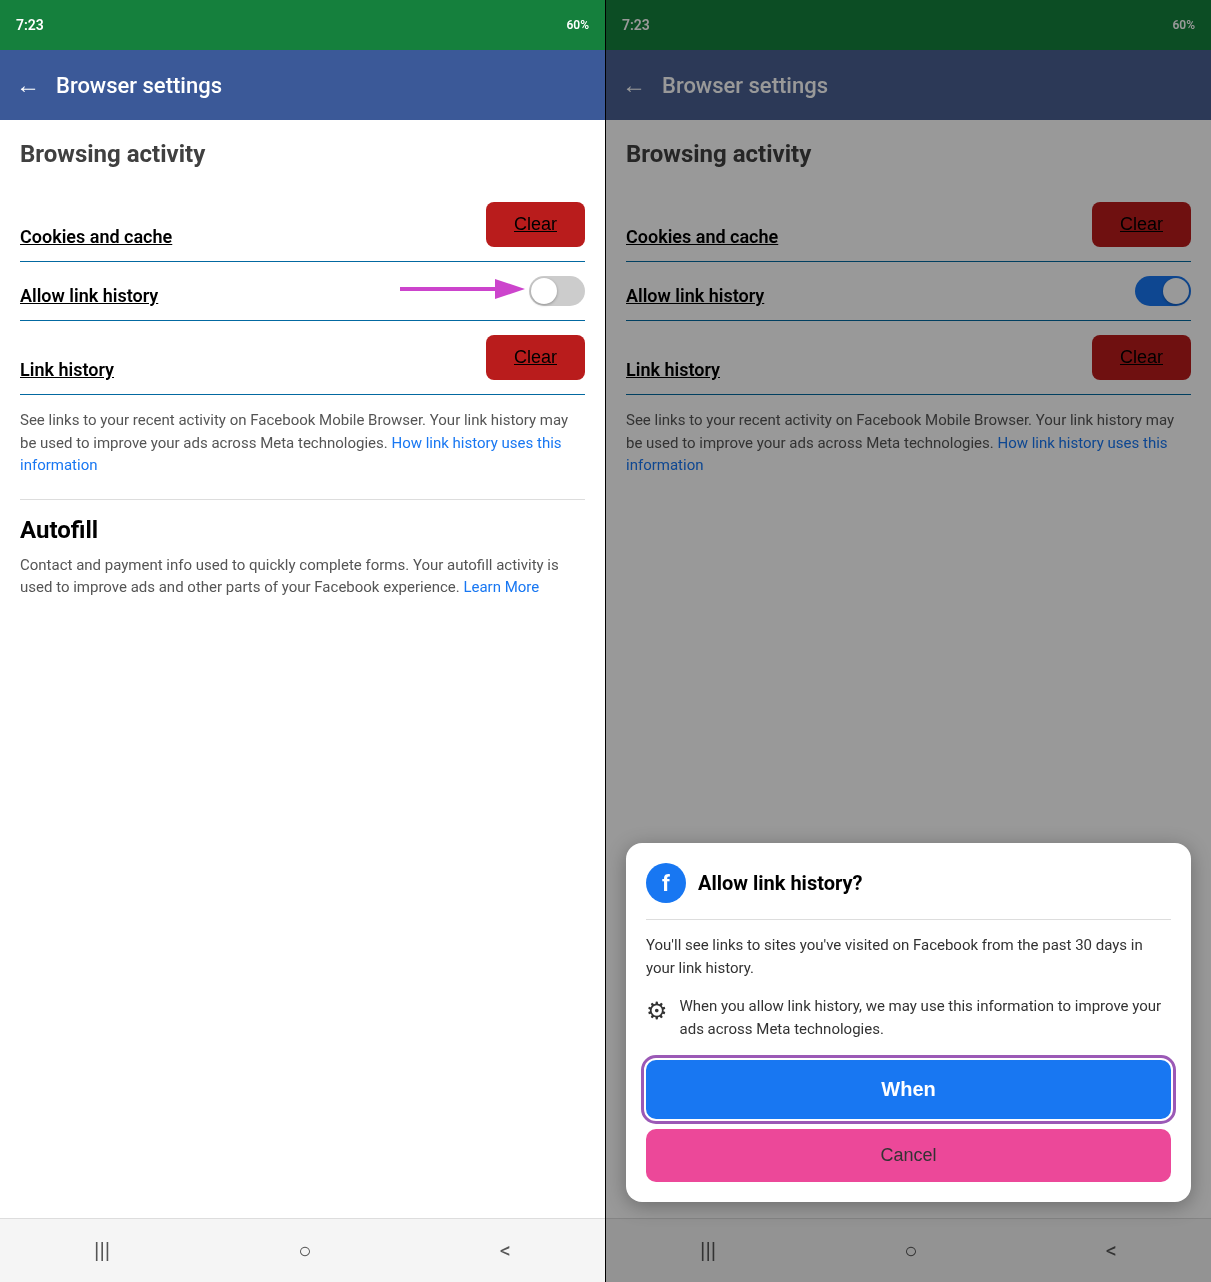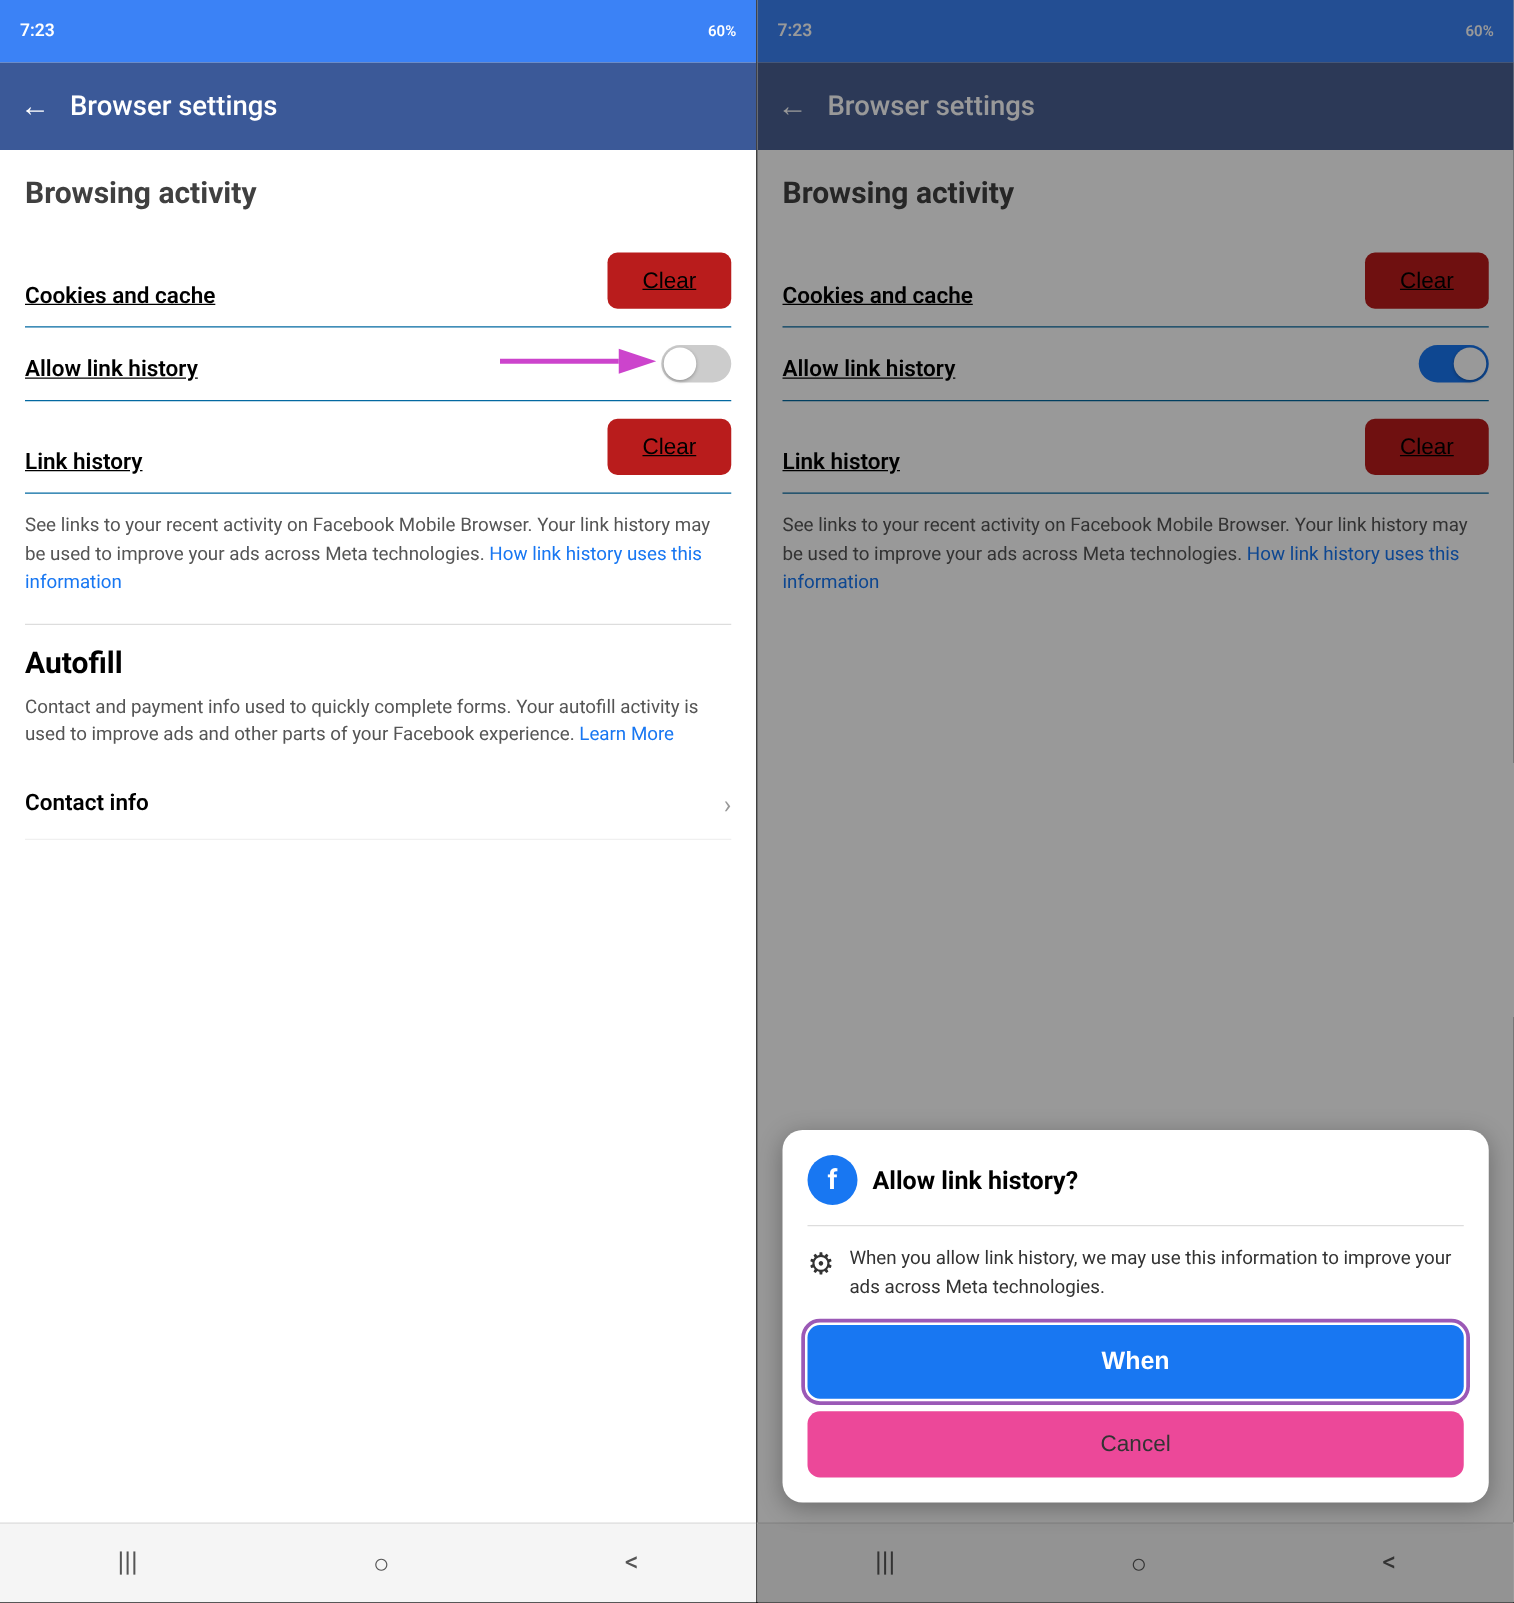--- a/index.html
+++ b/index.html
@@ -18,21 +18,21 @@
       height: 1282px;
       display: flex;
       flex-direction: column;
       background: #fff;
       position: relative;
       overflow: hidden;
     }
 
     
     .status-bar {
-      background: #3b82f6;
+      background: #15803d;
       height: 50px;
       display: flex;
       align-items: center;
       justify-content: space-between;
       padding: 0 16px;
       color: #fff;
       font-size: 14px;
       font-weight: 600;
       flex-shrink: 0;
     }
@@ -364,24 +364,20 @@
 
     <div class="divider"></div>
 
     <div class="section-title-secondary">Autofill</div>
     <div class="autofill-desc">
       <span>Contact and payment info used to quickly complete forms. Your autofill activity is used to improve ads and other parts of your Facebook experience.</span>
       <a class="link-text">Learn More</a>
     </div>
 
 
-    <div class="setting-row-nav">
-      <span class="setting-label">Contact info</span>
-      <span class="chevron">›</span>
-    </div>
   </div>
 
   <div class="nav-bar">
     <span class="nav-icon">|||</span>
     <span class="nav-icon">○</span>
     <span class="nav-icon">&lt;</span>
   </div>
 </div>
 
 <div class="separator"></div>
@@ -429,20 +425,21 @@
   </div>
 
   <div class="overlay"></div>
 
   <div class="dialog">
     <div class="dialog-header">
       <div class="fb-icon">f</div>
       <div class="dialog-title">Allow link history?</div>
     </div>
     <div class="dialog-divider"></div>
+    <div class="dialog-body">You'll see links to sites you've visited on Facebook from the past 30 days in your link history.</div>
     <div class="dialog-note">
       <span class="gear-icon">⚙</span>
       <span class="dialog-note-text">When you allow link history, we may use this information to improve your ads across Meta technologies.</span>
     </div>
     <button class="allow-btn">When</button>
     <button class="cancel-btn">Cancel</button>
   </div>
 
   <div class="nav-bar">
     <span class="nav-icon">|||</span>

